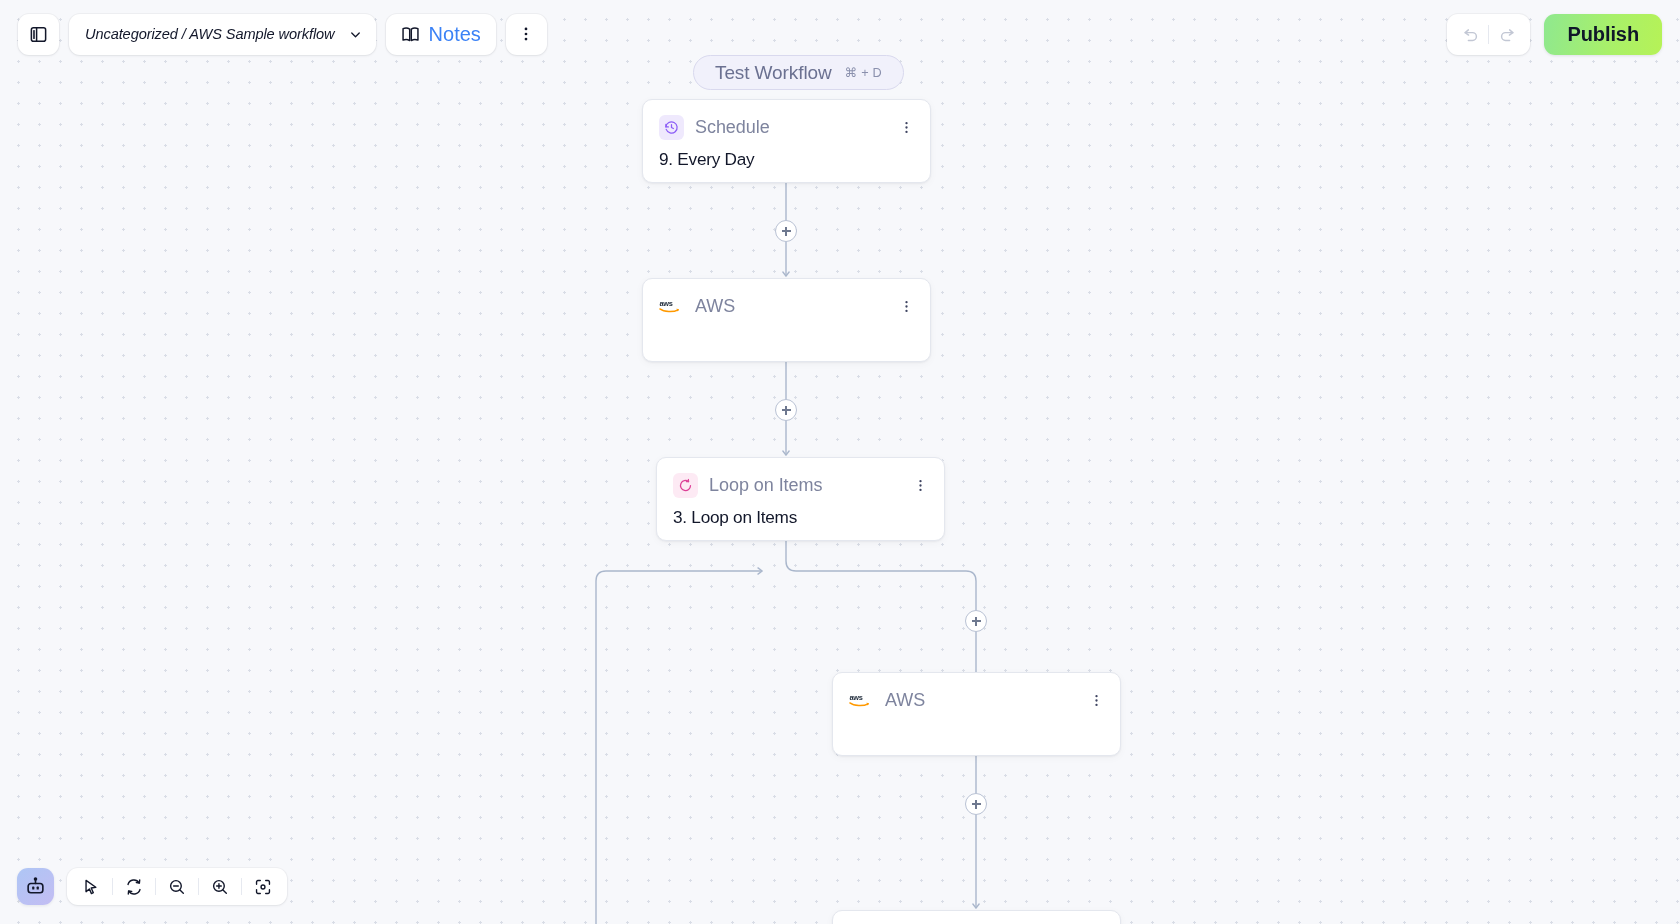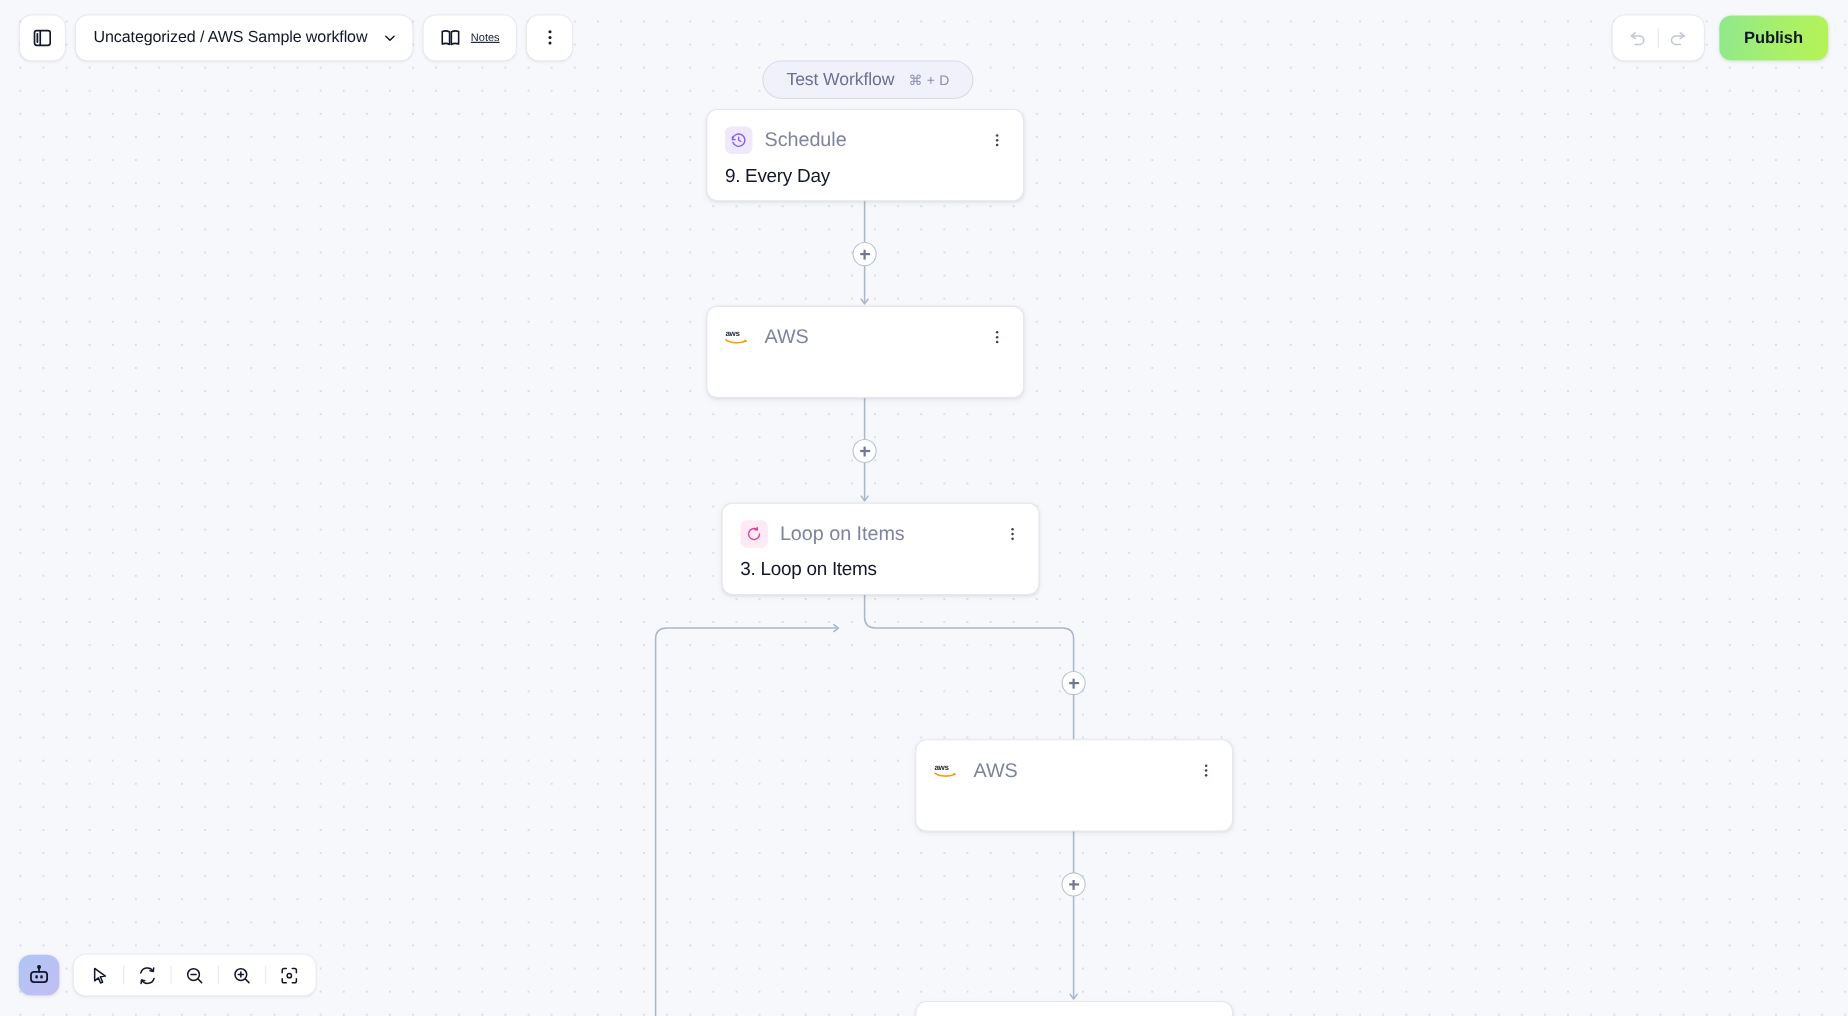--- a/index.html
+++ b/index.html
@@ -51,23 +51,23 @@
   .sidebar-toggle { width: 41px; justify-content: center; }
 
   .wf-title {
     padding: 0 13px 0 16px;
     gap: 13px;
     font-size: 14.6px;
     color: #12172a;
     letter-spacing: -0.1px;
     white-space: nowrap;
   }
-  .wf-title .label { font-weight: 400; }
-
-  .notes-btn { padding: 0 15px; gap: 9px; font-size: 10px; color: #0f172a; text-decoration: underline; }
+  .wf-title .label { font-weight: 400; font-style: italic; }
+
+  .notes-btn { padding: 0 15px; gap: 9px; font-size: 20px; color: #3b82f6; }
 
   .dots-btn { width: 41px; justify-content: center; }
 
   .undo-redo {
     display: flex;
     align-items: center;
     background: #ffffff;
     border-radius: 11px;
     box-shadow: 0 1px 3px rgba(18,23,40,.07), 0 0 0 1px rgba(18,23,40,.035);
     height: 41px;
@@ -80,21 +80,21 @@
   .ur-sep { width: 1px; height: 19px; background: #e5e8ef; }
 
   .publish-btn {
     height: 41px;
     padding: 0 23px;
     border: none;
     border-radius: 11px;
     background: linear-gradient(100deg, #8fe88f 0%, #a8f06a 55%, #b6f257 100%);
     color: #0f1729;
     font-family: "Liberation Sans", sans-serif;
-    font-size: 15px;
+    font-size: 20px;
     font-weight: 700;
     letter-spacing: -0.1px;
     cursor: pointer;
     box-shadow: 0 1px 3px rgba(18,23,40,.10);
   }
 
   
   .canvas { position: absolute; inset: 0; z-index: 10; }
 
   .edges { position: absolute; inset: 0; width: 1680px; height: 924px; }
@@ -108,21 +108,21 @@
     display: flex;
     align-items: center;
     gap: 13px;
     background: #f1f1fb;
     border: 1px solid #d9d9ee;
     border-radius: 18px;
     z-index: 20;
     cursor: pointer;
   }
   .test-pill .tp-label {
-    font-size: 16px;
+    font-size: 19px;
     color: #6b7191;
     letter-spacing: -0.1px;
   }
   .test-pill .tp-keys {
     font-size: 12.7px;
     color: #8a90ad;
     letter-spacing: 0.2px;
     white-space: nowrap;
   }
 

